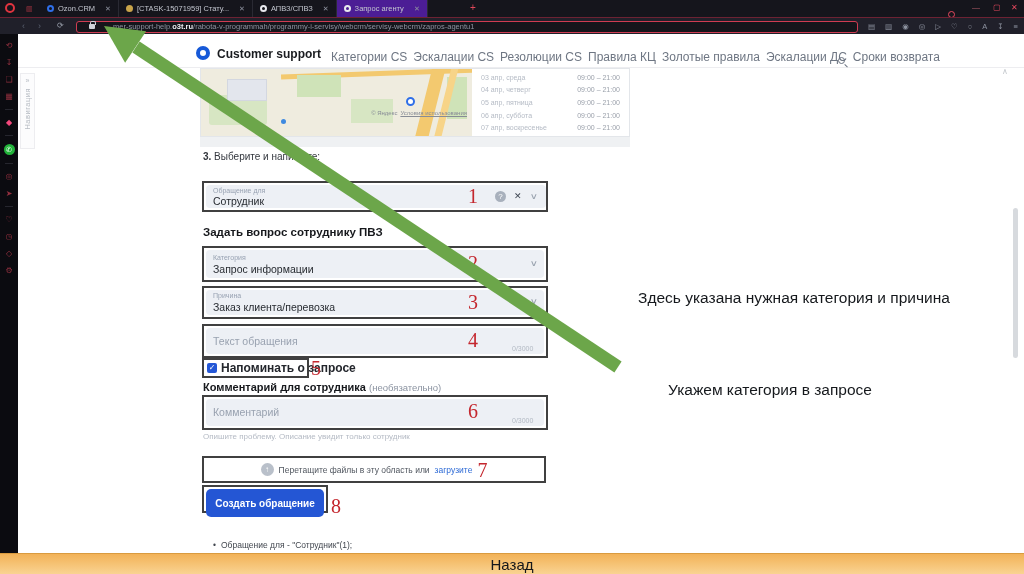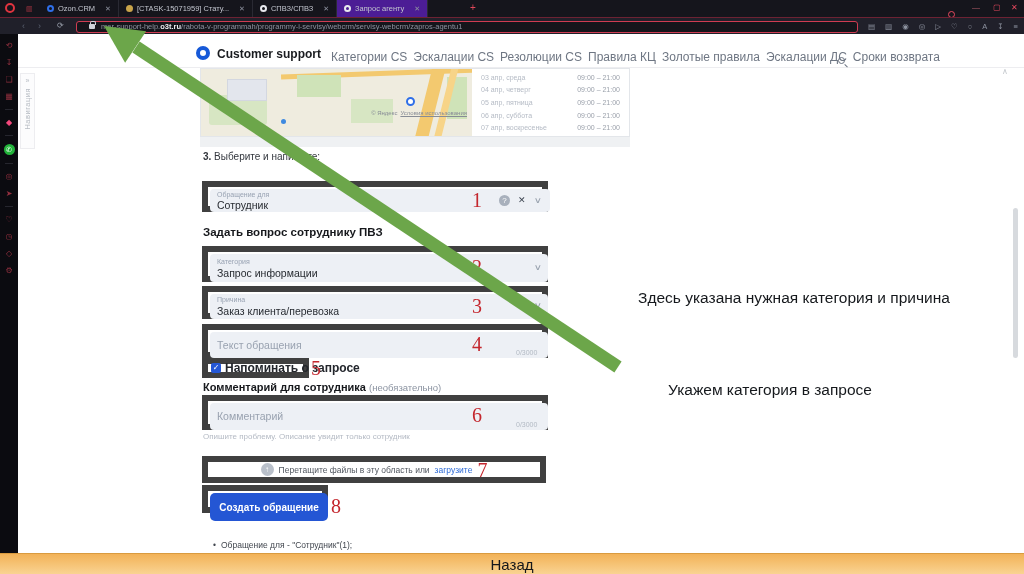--- a/index.html
+++ b/index.html
@@ -21,21 +21,21 @@
   .ticon.white{border:2px solid #e8e9ee}
   .tclose{color:#8f93a0;font-size:7px;margin-left:6px}
   .newtab{position:absolute;top:2px;font-size:10px;color:#e0485a}
   .wctl{position:absolute;top:3px;font-size:8px;color:#e8495f}
   .mag{position:relative;width:7px;height:7px;border:1.3px solid #e8495f;border-radius:50%;display:inline-block}
   .mag:after{content:"";position:absolute;left:5.5px;top:5.5px;width:4px;height:1.3px;background:#e8495f;transform:rotate(45deg);transform-origin:0 0}
   .mag.gray{border-color:#6a7280}.mag.gray:after{background:#6a7280}
 
   #addressbar{position:absolute;left:0;top:17px;width:1024px;height:17px;background:#20202a;border-top:1px solid #6d2233}
   .navg{position:absolute;top:3px;font-size:9px;color:#596070}
-  #urlbox{position:absolute;left:76px;top:2.5px;width:782px;height:12px;background:#15151b;border:1px solid #cf3c52;border-radius:3px;display:flex;align-items:center;padding-left:12px;gap:6px}
+  #urlbox{position:absolute;left:76px;top:2.5px;width:782px;height:12px;background:#15151b;border:1px solid #cf3c52;border-radius:3px;display:flex;align-items:center;padding-left:12px;gap:18px}
   .lock{width:6px;height:5px;background:#cfd3da;border-radius:1px;position:relative;flex:0 0 auto}
   .lock:before{content:"";position:absolute;top:-3px;left:1px;width:4px;height:3px;border:1px solid #cfd3da;border-bottom:none;border-radius:2px 2px 0 0}
   #urltext{font-size:7.5px;color:#8d93a0;white-space:nowrap;overflow:hidden}
   #urltext b{color:#eceef2}
   #btools{position:absolute;right:6px;top:4px;display:flex;gap:10px;font-size:7.5px;color:#8e93a0;line-height:9px}
 
   
   #dock{position:absolute;left:0;top:34px;width:18px;height:519px;background:#0b0b10;display:flex;flex-direction:column;align-items:center;padding-top:7px;gap:8px}
   .dicon{font-size:8px;color:#93303f;line-height:9px}
   .dsep{width:8px;height:1px;background:#26262e}
@@ -59,21 +59,21 @@
   .mp{position:absolute}
   .map-copy{position:absolute;right:5px;top:41px;font-size:6px;color:#878c96;white-space:nowrap}
   .map-copy u{margin-left:3px}
   #sched{width:157px;height:67px;padding:2px 0;display:flex;flex-direction:column}
   .srow{flex:1;display:flex;align-items:center;justify-content:space-between;padding:0 9px;font-size:7px}
   .sday{color:#b5bbc5}.shrs{color:#9ba1ab}
   .graystrip{position:absolute;left:200px;top:137px;width:430px;height:10px;background:#eff1f3}
 
   
   .steptitle{position:absolute;left:203px;top:151px;font-size:10px;color:#33373e}
-  .rbox{position:absolute;border:6px solid #404040;background:#fff}
+  .rbox{position:absolute;border:2px solid #404040;background:#fff}
   .gfield{position:absolute;background:#edf0f5;border-radius:4px}
   .flabel{position:absolute;left:9px;font-size:7px;color:#98a2b2}
   .fvalue{position:absolute;left:9px;font-size:10.5px;color:#272b31}
   .fplace{position:absolute;left:9px;font-size:10.5px;color:#99a2b0}
   .num{position:absolute;font-family:"Liberation Serif",serif;font-size:20px;color:#c4272e;line-height:20px}
   .chev{position:absolute;font-size:8px;color:#9aa3af;transform:scaleX(1.4)}
   .helpc{position:absolute;width:11px;height:11px;border-radius:50%;background:#a8b0bc;color:#fff;font-size:8px;line-height:11px;text-align:center}
   .clearx{position:absolute;font-size:9px;color:#3f4753}
   .counter{position:absolute;font-size:7px;color:#b3bac4}
   .sectitle{position:absolute;left:203px;top:226px;font-size:11.5px;font-weight:bold;color:#16181c}
@@ -114,21 +114,21 @@
         <span>Ozon.CRM</span>
         <span class="tclose">✕</span>
       </div>
       <div class="tab">
         <span class="ticon yellow"></span>
         <span>[CTASK-15071959] Стату...</span>
         <span class="tclose">✕</span>
       </div>
       <div class="tab">
         <span class="ticon white"></span>
-        <span>СПВЗ/СПВЗ</span>
+        <span>АПВЗ/СПВЗ</span>
         <span class="tclose">✕</span>
       </div>
       <div class="tab active">
         <span class="ticon white"></span>
         <span>Запрос агенту</span>
         <span class="tclose">✕</span>
       </div>
     </div>
     <span class="newtab" style="left:470px">+</span>
     <span class="abs" style="left:948px;top:4px"><span class="mag"></span></span>

